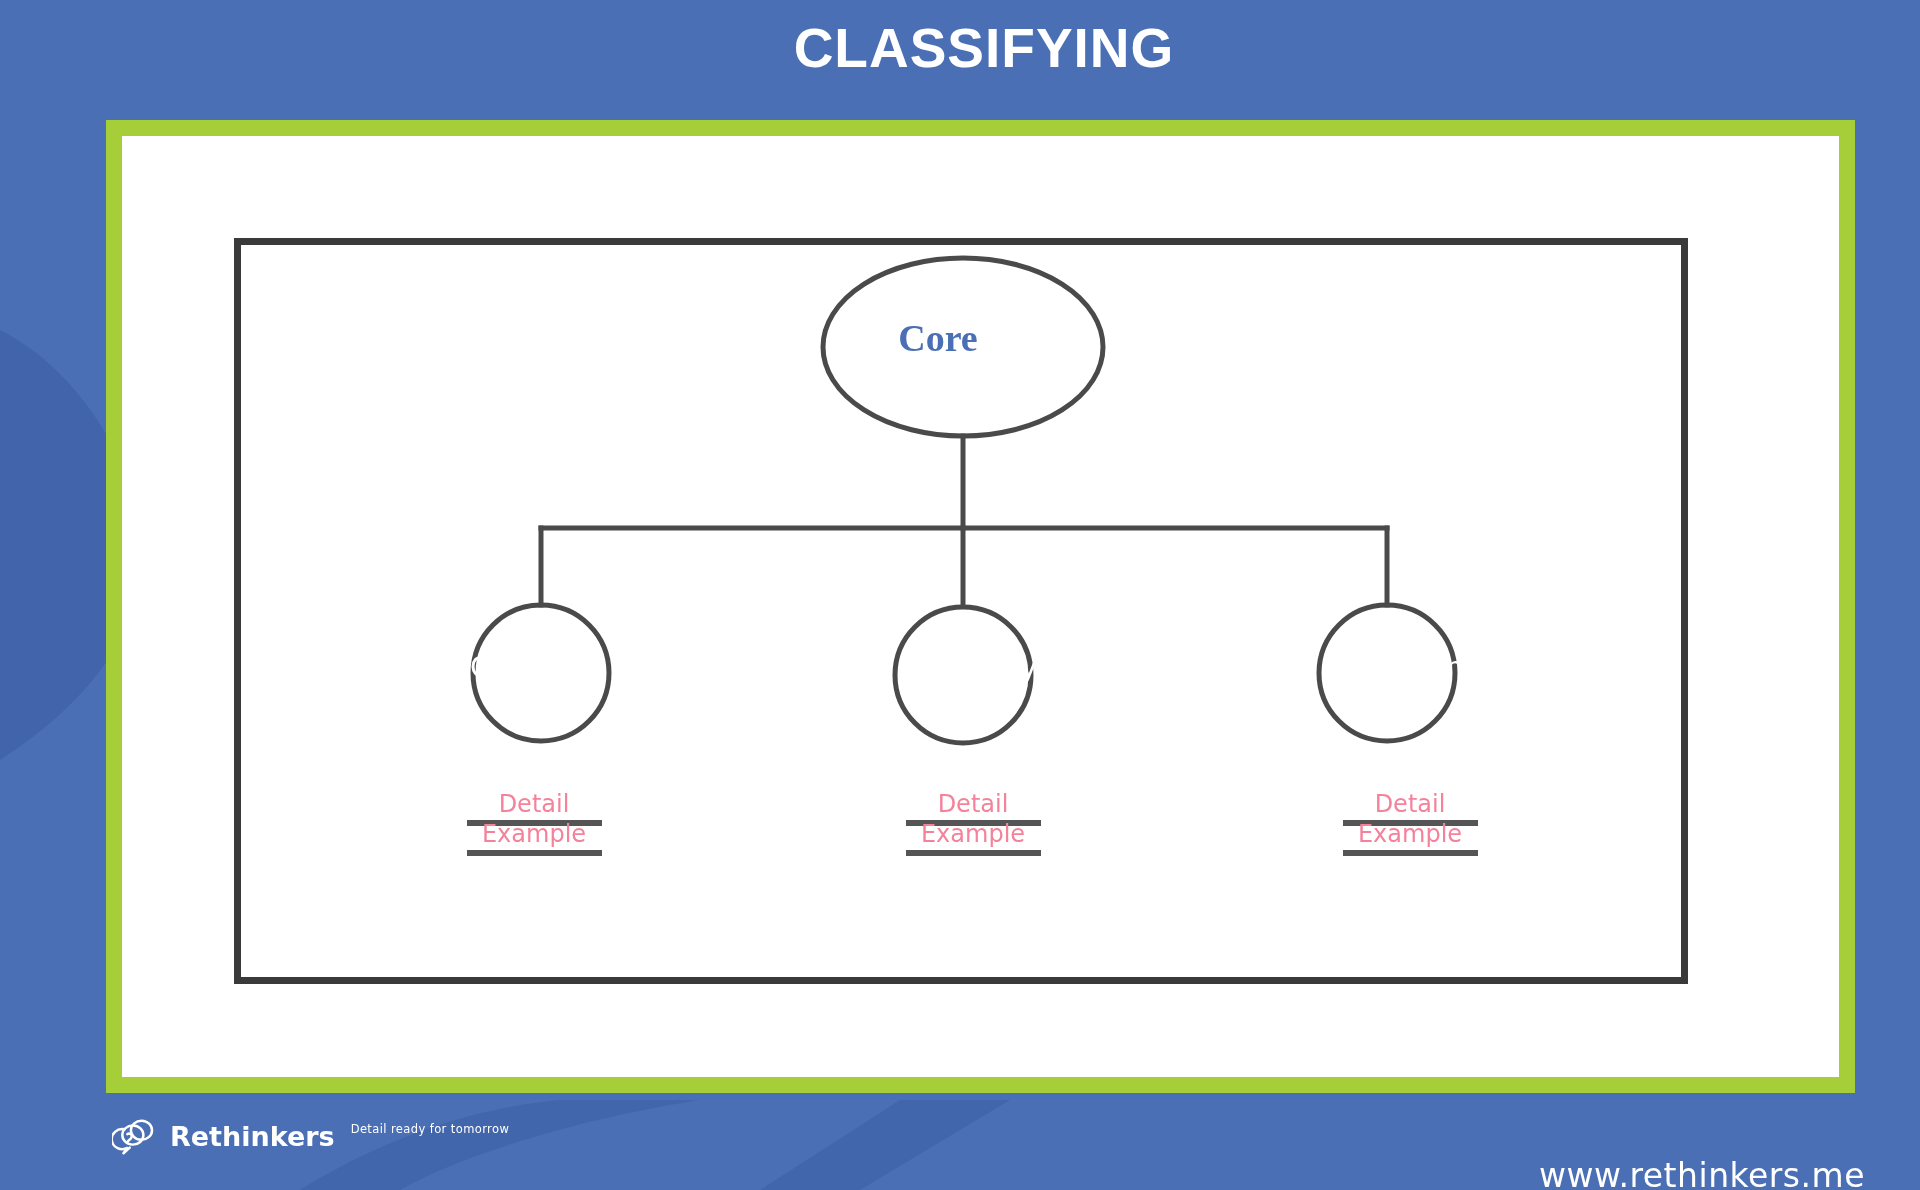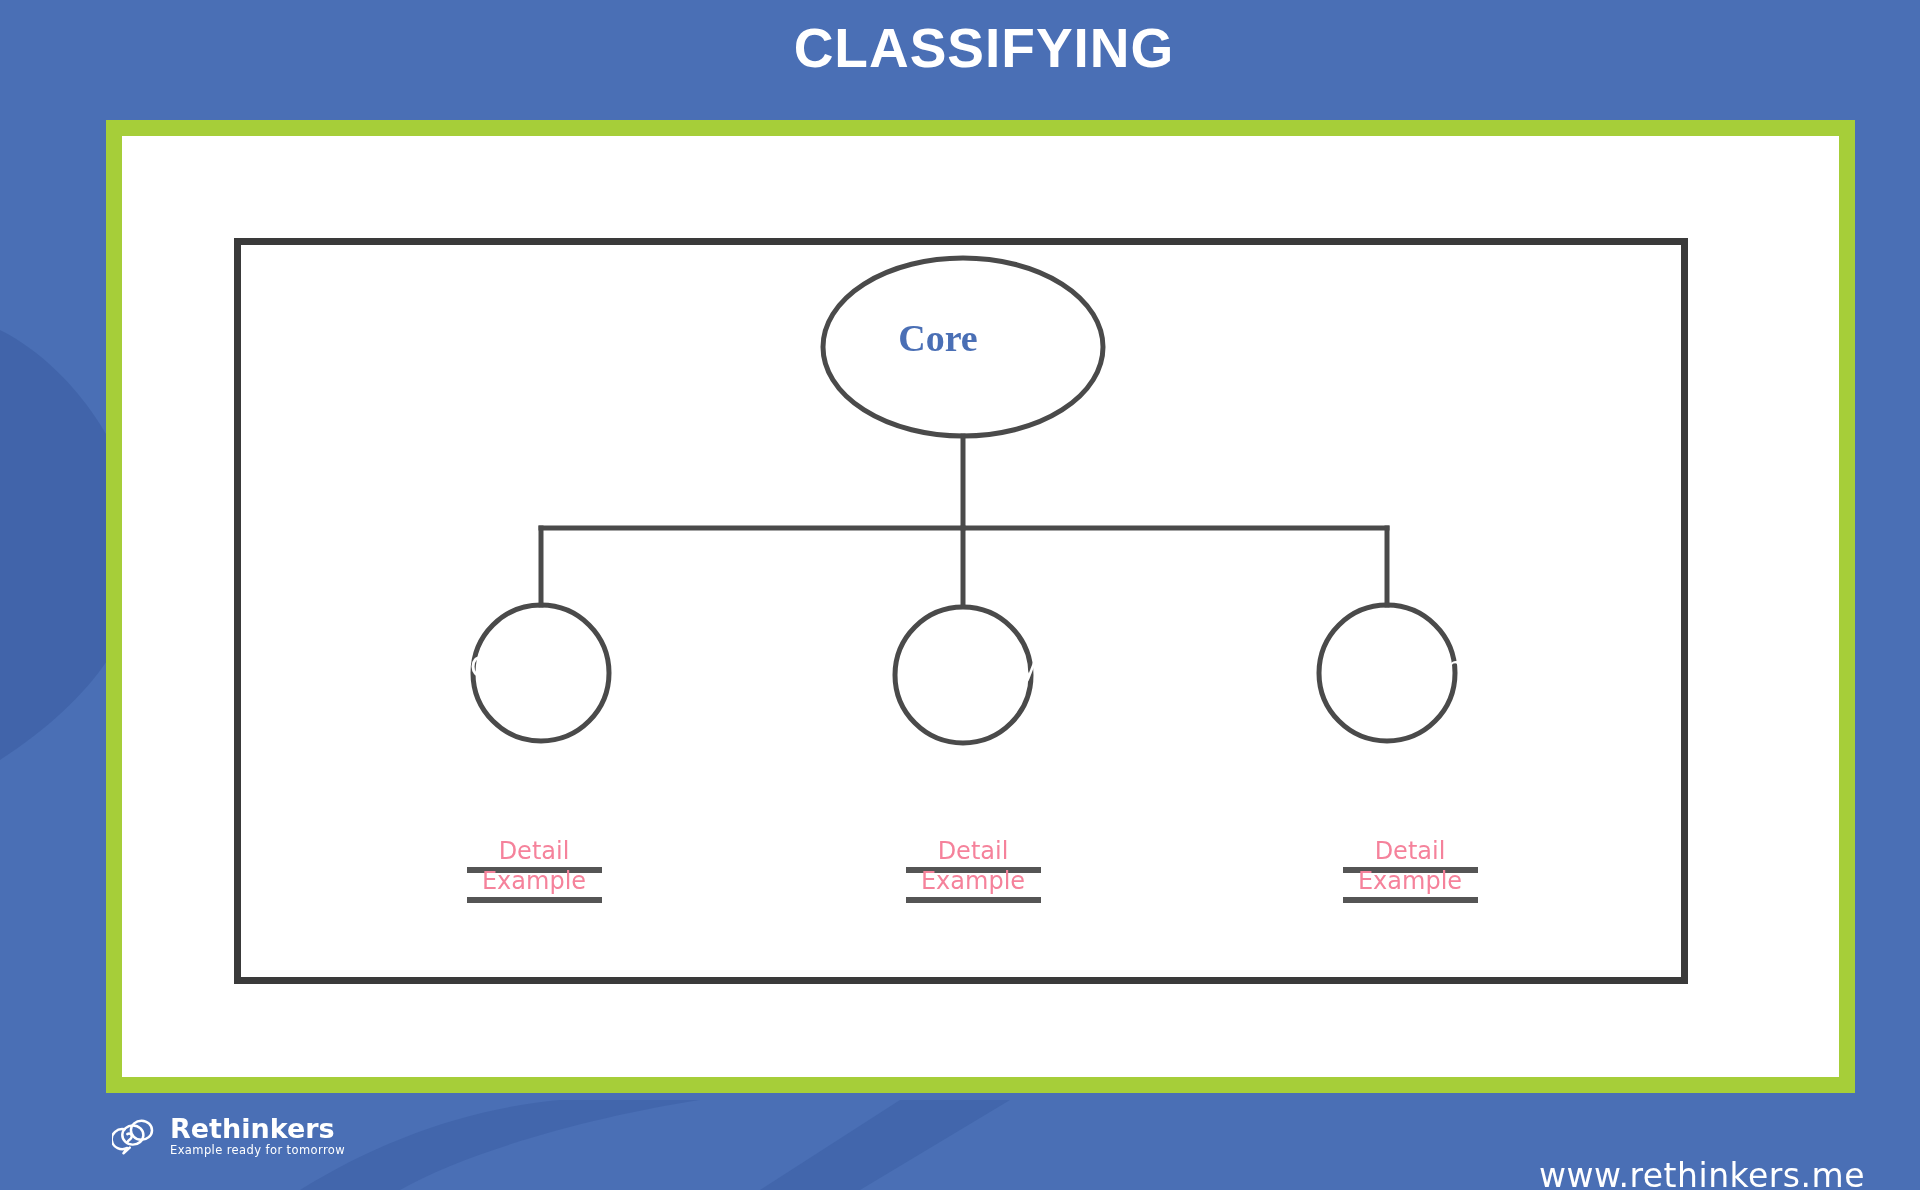--- a/index.html
+++ b/index.html
@@ -80,37 +80,36 @@
   .blank-group.g0{left:444px;}
   .blank-group.g1{left:883px;}
   .blank-group.g2{left:1320px;}
   .blank-group.r0{top:790px;}
   .blank-group.r1{top:820px;}
   .blank-text{
     font-size:24px;color:#f5829b;
     font-family:"DejaVu Sans", sans-serif;
     line-height:28px;
     display:block;
-    margin-top:47px;
   }
   .blank-rule{
     display:block;
     width:135px;height:6px;
     background:#555555;
     margin:2px auto 0 auto;
   }
 
   
   .footer-logo{
     position:absolute;
     left:112px;top:1113px;
     display:flex;align-items:center;gap:12px;
   }
   .logo-mark{width:46px;height:46px;flex:0 0 auto;}
-  .logo-text{display:flex;flex-direction:column;justify-content:center;}
+  .logo-text{display:flex;justify-content:center;gap:16px;}
   .logo-name{
     color:#ffffff;font-size:27px;font-weight:bold;line-height:29px;
     font-family:"DejaVu Sans", sans-serif;
   }
   .logo-tag{
     color:#ffffff;font-size:11.5px;line-height:15px;letter-spacing:.4px;
     font-family:"DejaVu Sans", sans-serif;
   }
   .footer-url{
     position:absolute;
@@ -202,17 +201,17 @@
       <g fill="none" stroke="#ffffff" stroke-width="2.6" stroke-linecap="round" stroke-linejoin="round">
         <path d="M31,8 a11,10 0 1 1 -0.5,20 a11,10 0 0 1 0.5,-20 z"></path>
         <path d="M22,13 a11,10 0 1 1 -0.5,20 a11,10 0 0 1 0.5,-20 z"></path>
         <path d="M13,17 a11,10.5 0 1 0 3,19.5 L12,42 L18.5,36.2"></path>
         <path d="M16,22 c2.5,-1.5 5,0.5 4.5,3 c-0.5,2.5 -3.5,3 -4.5,5.5"></path>
       </g>
     </svg>
   </span>
   <span class="logo-text">
     <span class="logo-name">Rethinkers</span>
-    <span class="logo-tag">Example ready for tomorrow</span>
+    <span class="logo-tag">Detail ready for tomorrow</span>
   </span>
 </div>
 
 <div class="footer-url">www.rethinkers.me</div>
 
 </body></html>

